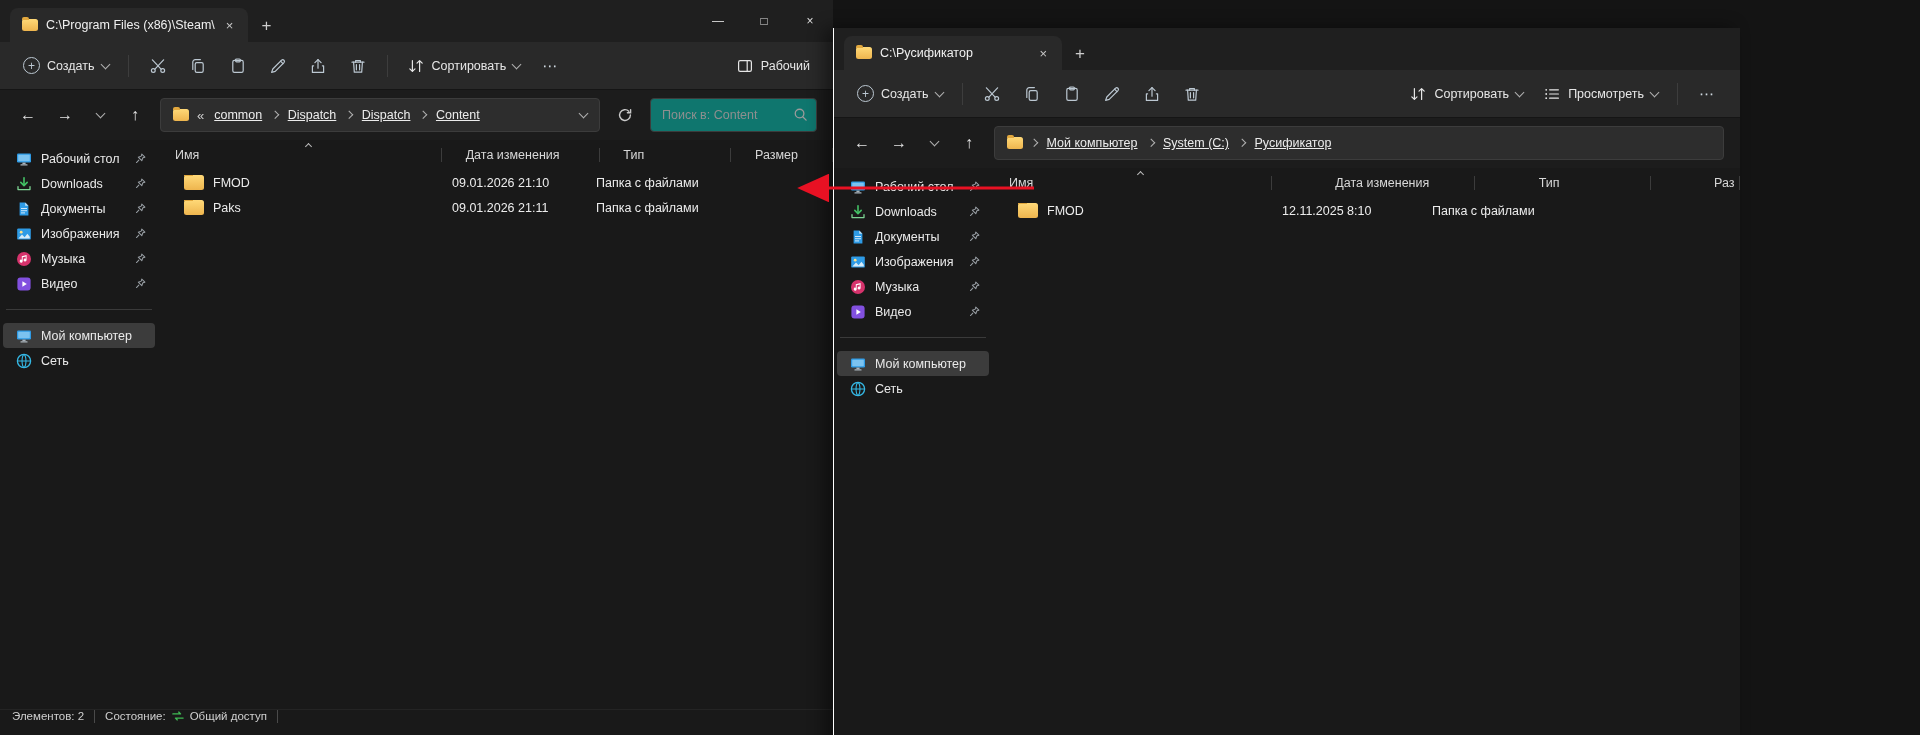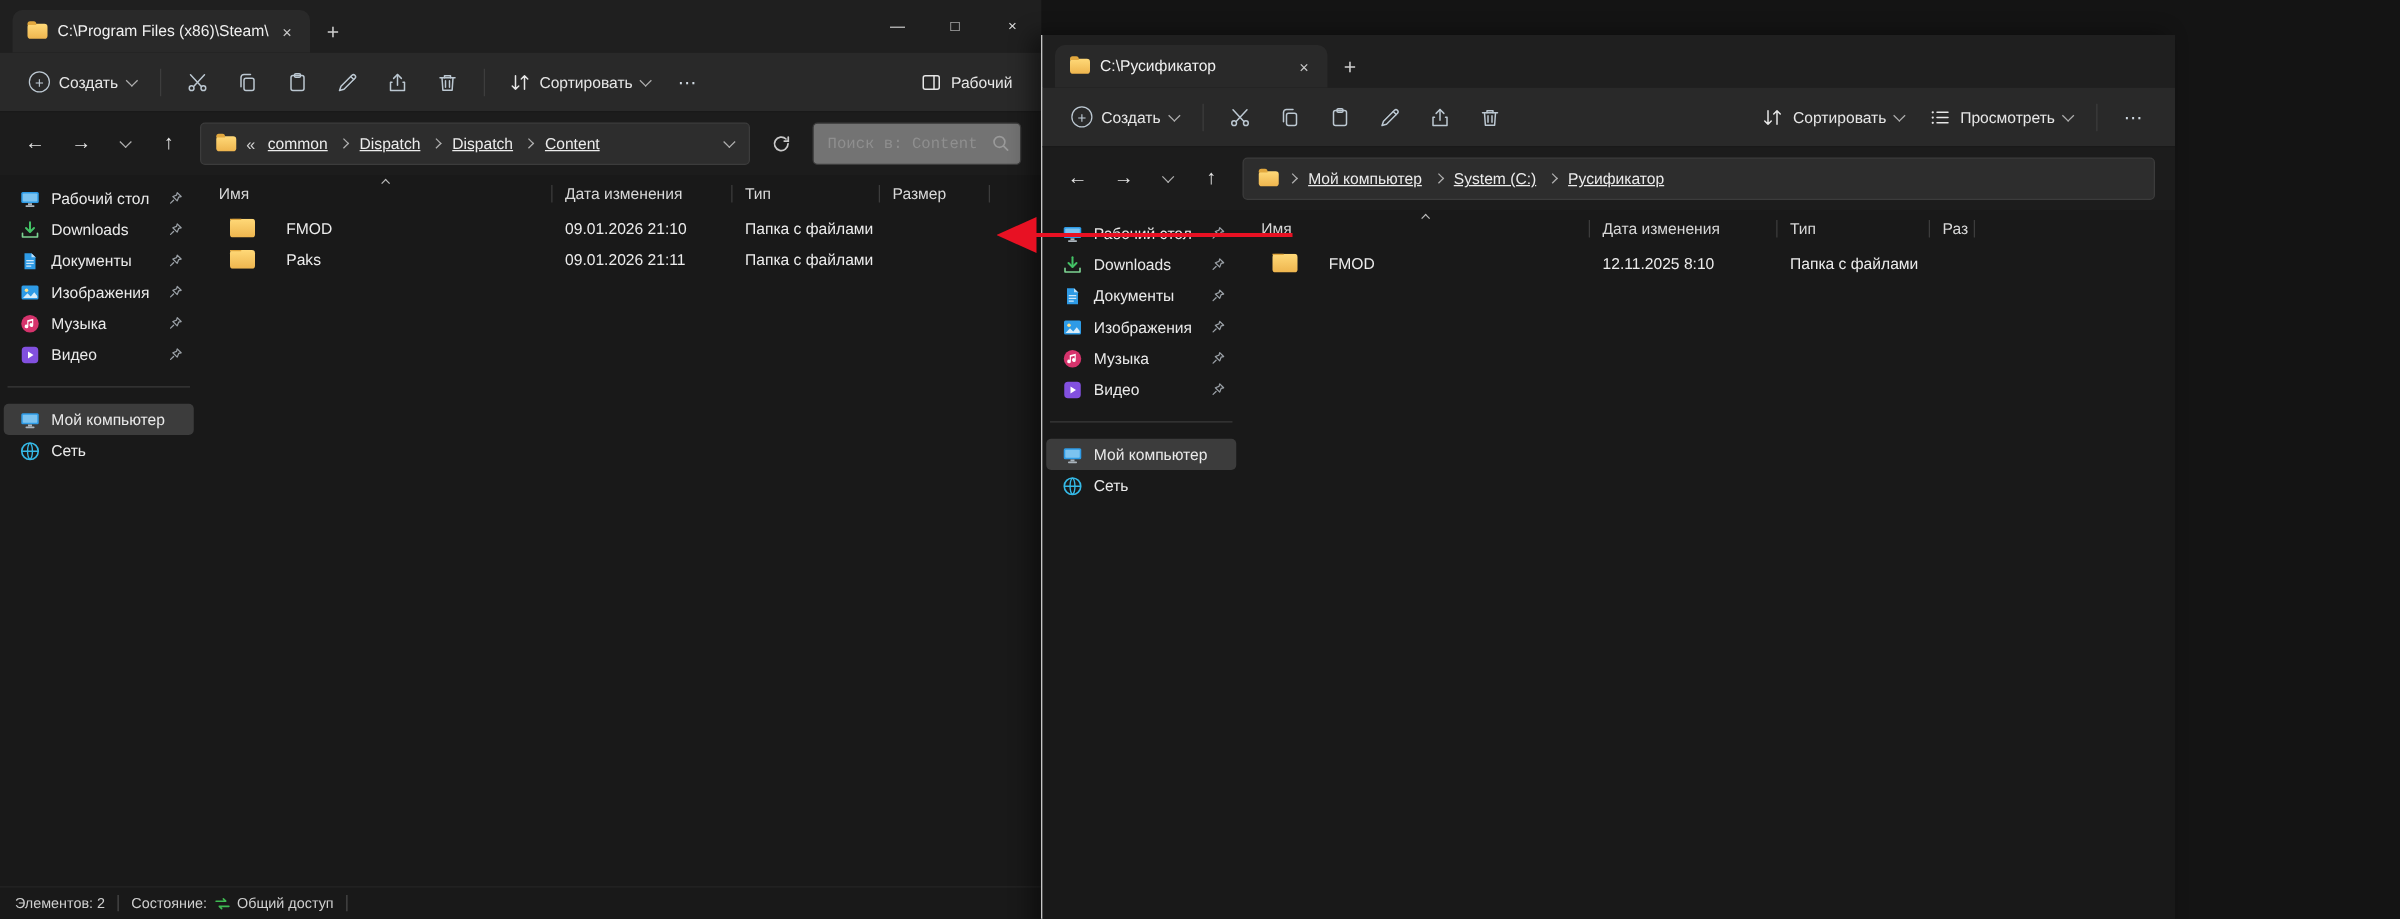--- a/index.html
+++ b/index.html
@@ -46,63 +46,63 @@
   .nav-btn { color:#e4e4e4; font-size:16px; width:24px; height:24px; display:flex; align-items:center; justify-content:center; }
   .nav-chv { width:20px; height:24px; display:flex; align-items:center; justify-content:center; }
   .address { height:34px; background:#2d2d2d; border:1px solid #3c3c3c; border-radius:4px; display:flex;
              align-items:center; padding:0 12px; gap:8px; font-size:12.5px; }
   #win-left .address { width:440px; flex:0 0 440px; }
   #win-right .address { flex:1; }
   .crumb { color:#ececec; white-space:nowrap; padding:2px 2px;text-decoration:underline; }
   .overflow-crumb { color:#cfcfcf; font-size:13px; }
   .addr-spacer { flex:1; }
   .searchbox { position:relative; flex:1; height:34px; }
-  .searchbox input { width:100%; height:100%; background:#737373; border:1px solid #3c3c3c; border-radius:4px;
-                     color:#dddddd; font-size:12.5px; padding:0 32px 0 11px; font-family:Liberation Mono, monospace; outline:none; }
+  .searchbox input { width:100%; height:100%; background:#0f766e; border:1px solid #3c3c3c; border-radius:4px;
+                     color:#dddddd; font-size:12.5px; padding:0 32px 0 11px; font-family:Liberation Sans, sans-serif; outline:none; }
   .searchbox input::placeholder { color:#8f8f8f; }
   .search-ico { position:absolute; right:9px; top:9px; }
 
   
   .main { flex:1; display:flex; min-height:0; background:#191919; }
   .sidebar { width:158px; flex:0 0 158px; padding-top:6px; font-size:12.5px; }
   .side-item { display:flex; align-items:center; gap:9px; height:25px; padding:0 9px 0 13px; margin:0 3px;
                border-radius:4px; color:#eaeaea; }
   .side-item.selected { background:#3c3c3c; }
   .pin { margin-left:auto; display:flex; }
   .side-sep { height:1px; background:#3a3a3a; margin:13px 6px; }
   .sicon { width:16px; height:16px; display:flex; flex:0 0 16px; }
 
   .files { flex:1; display:flex; flex-direction:column; min-width:0; }
-  .col-headers { flex:0 0 30px; height:30px; display:flex; align-items:center; font-size:12.5px; color:#d8d8d8; }
+  .col-headers { flex:0 0 30px; height:30px; display:flex; align-items:center; font-size:12.5px; color:#d8d8d8;justify-content:space-between; }
   .ch { position:relative; height:100%; display:flex; align-items:center; }
   .ch::after { content:""; position:absolute; right:0; top:8px; bottom:8px; width:1px; background:#3c3c3c; }
   .c-name { width:284px; padding-left:17px; }
   .c-date { width:144px; padding-left:10px; }
   .c-type { width:118px; padding-left:10px; }
   .c-size { width:88px;  padding-left:10px; }
   #win-right .c-name { width:280px; }
   #win-right .c-date { width:150px; }
   #win-right .c-type { width:122px; }
   #win-right .c-size { width:36px; overflow:hidden; }
   .sort-caret { position:absolute; top:4px; left:52%; width:5px; height:5px;
                 border-right:1.2px solid #bbbbbb; border-bottom:1.2px solid #bbbbbb; transform:rotate(-135deg); }
   .rows { flex:1; }
   .row { height:25px; display:flex; align-items:center; font-size:12.5px; color:#ececec; }
-  .row .c-name { display:flex; align-items:center; gap:25px; padding-left:26px; }
+  .row .c-name { display:flex; align-items:center; gap:9px; padding-left:26px; }
   .cell { overflow:hidden; white-space:nowrap; }
 
   .folder { width:20px; height:15px; position:relative; background:linear-gradient(180deg,#ffd978,#eeb54e);
             border-radius:2.5px; flex:0 0 auto; }
   .folder::before { content:""; position:absolute; top:-3px; left:0; width:45%; height:4px; background:#e2a83e;
                     border-radius:2px 2px 0 0; }
   .folder.sm { width:16px; height:12px; }
   .folder.sm::before { height:3px; top:-2.5px; }
 
   
-  .statusbar { flex:0 0 26px; height:26px; display:flex; align-items:center; gap:10px; padding:0 12px;
+  .statusbar { flex:0 0 26px; height:26px; display:flex; align-items:flex-start; gap:10px; padding:0 12px;
                font-size:11.5px; color:#cfcfcf; background:#191919; border-top:1px solid #242424; }
   .divider { width:1px; height:13px; background:#4a4a4a; }
   .statusbar .grp { display:flex; align-items:center; gap:5px; }
 
   .drag-arrow { position:absolute; left:0; top:0; z-index:60; pointer-events:none; }
 </style>
 </head>
 <body>
 
 <div class="window" id="win-left">

